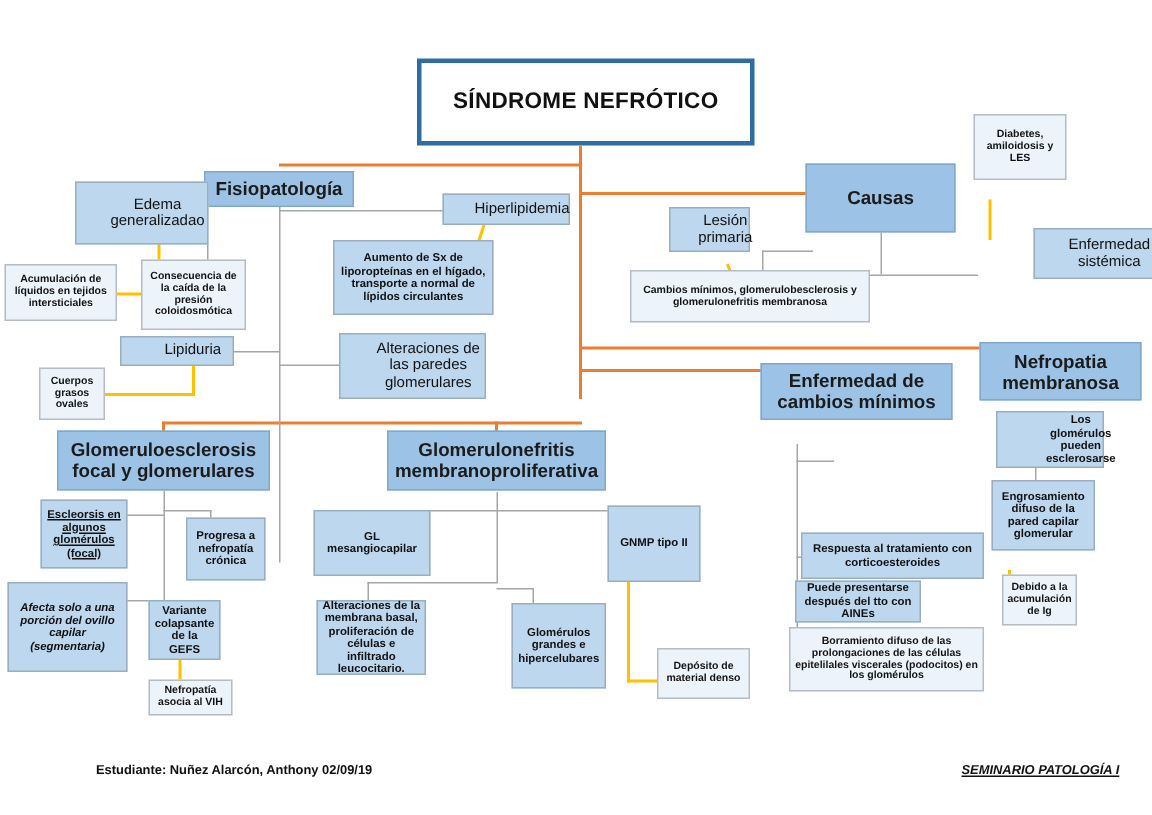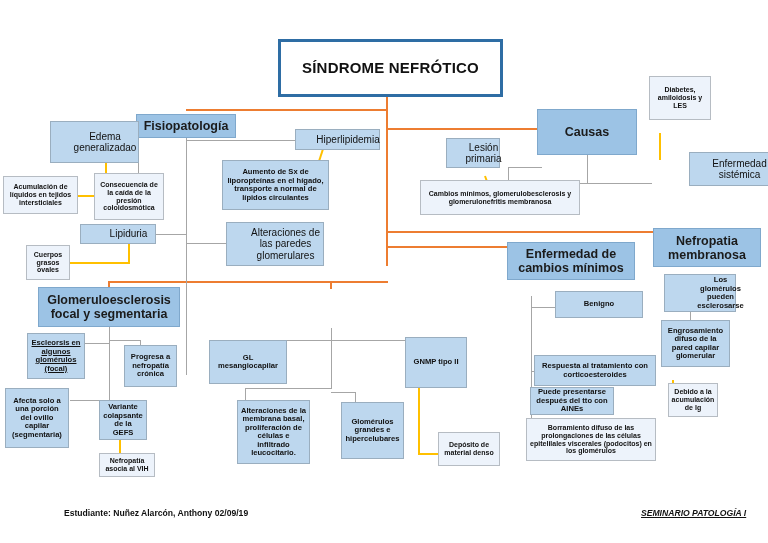--- a/index.html
+++ b/index.html
@@ -130,46 +130,46 @@
   <div class="node l2box big" style="left:226px;top:222px;width:98px;height:44px;">Alteraciones de las paredes glomerulares</div>
 
   <div class="node l2box big" style="left:446px;top:138px;width:54px;height:30px;">Lesión primaria</div>
 
   <div class="node l3box" style="left:420px;top:180px;width:160px;height:35px;">Cambios mínimos, glomerulobesclerosis y glomerulonefritis membranosa</div>
 
   <div class="node l3box" style="left:649px;top:76px;width:62px;height:44px;">Diabetes, amiloidosis y LES</div>
 
   <div class="node l2box big" style="left:652px;top:152px;width:80px;height:34px;margin-left:37px;">Enfermedad sistémica</div>
 
-  <div class="node h1box" style="left:38px;top:287px;width:142px;height:40px;">Glomeruloesclerosis focal  y segmentaria</div>
+  <div class="node h1box" style="left:38px;top:287px;width:142px;height:40px;">Glomeruloesclerosis focal  y glomerulares</div>
 
   <div class="node l2box" style="left:27px;top:333px;width:58px;height:46px;text-decoration:underline;">Escleorsis en algunos glomérulos (focal)</div>
 
-  <div class="node l2box" style="left:5px;top:388px;width:64px;height:60px;">Afecta solo a una porción del ovillo capilar (segmentaria)</div>
+  <div class="node l2box" style="left:5px;top:388px;width:80px;height:60px;font-style:italic;">Afecta solo a una porción del ovillo capilar (segmentaria)</div>
 
   <div class="node l2box" style="left:124px;top:345px;width:53px;height:42px;">Progresa a nefropatía crónica</div>
 
   <div class="node l2box" style="left:99px;top:400px;width:48px;height:40px;">Variante colapsante de la GEFS</div>
 
   <div class="node l3box" style="left:99px;top:453px;width:56px;height:24px;">Nefropatía asocia al VIH</div>
 
+  <div class="node h1box" style="left:258px;top:287px;width:146px;height:40px;">Glomerulonefritis membranoproliferativa</div>
 
   <div class="node l2box" style="left:209px;top:340px;width:78px;height:44px;">GL mesangiocapilar</div>
 
-  <div class="node l2box" style="left:211px;top:400px;width:73px;height:64px;margin-left:26px;">Alteraciones de la membrana basal, proliferación de células e infiltrado leucocitario.</div>
+  <div class="node l2box" style="left:211px;top:400px;width:73px;height:50px;">Alteraciones de la membrana basal, proliferación de células e infiltrado leucocitario.</div>
 
   <div class="node l2box" style="left:341px;top:402px;width:63px;height:57px;">Glomérulos grandes e hipercelubares</div>
 
   <div class="node l2box" style="left:405px;top:337px;width:62px;height:51px;">GNMP tipo II</div>
 
   <div class="node l3box" style="left:438px;top:432px;width:62px;height:34px;">Depósito de material denso</div>
 
   <div class="node h1box" style="left:507px;top:242px;width:128px;height:38px;">Enfermedad de cambios mínimos</div>
 
-  <div class="node l2box" style="left:555px;top:291px;width:88px;height:27px;">Benigno</div>
 
   <div class="node l2box" style="left:530px;top:387px;width:84px;height:28px;">Puede presentarse después del tto con AINEs</div>
 
   <div class="node l2box" style="left:534px;top:355px;width:122px;height:31px;">Respuesta al tratamiento con corticoesteroides</div>
 
   <div class="node l3box" style="left:526px;top:418px;width:130px;height:43px;">Borramiento difuso de las prolongaciones de las células epitelilales viscerales (podocitos) en los glomérulos</div>
 
   <div class="node h1box" style="left:653px;top:228px;width:108px;height:39px;">Nefropatia membranosa</div>
 
   <div class="node l2box" style="left:664px;top:274px;width:72px;height:38px;padding-left:44px;">Los glomérulos pueden esclerosarse</div>

